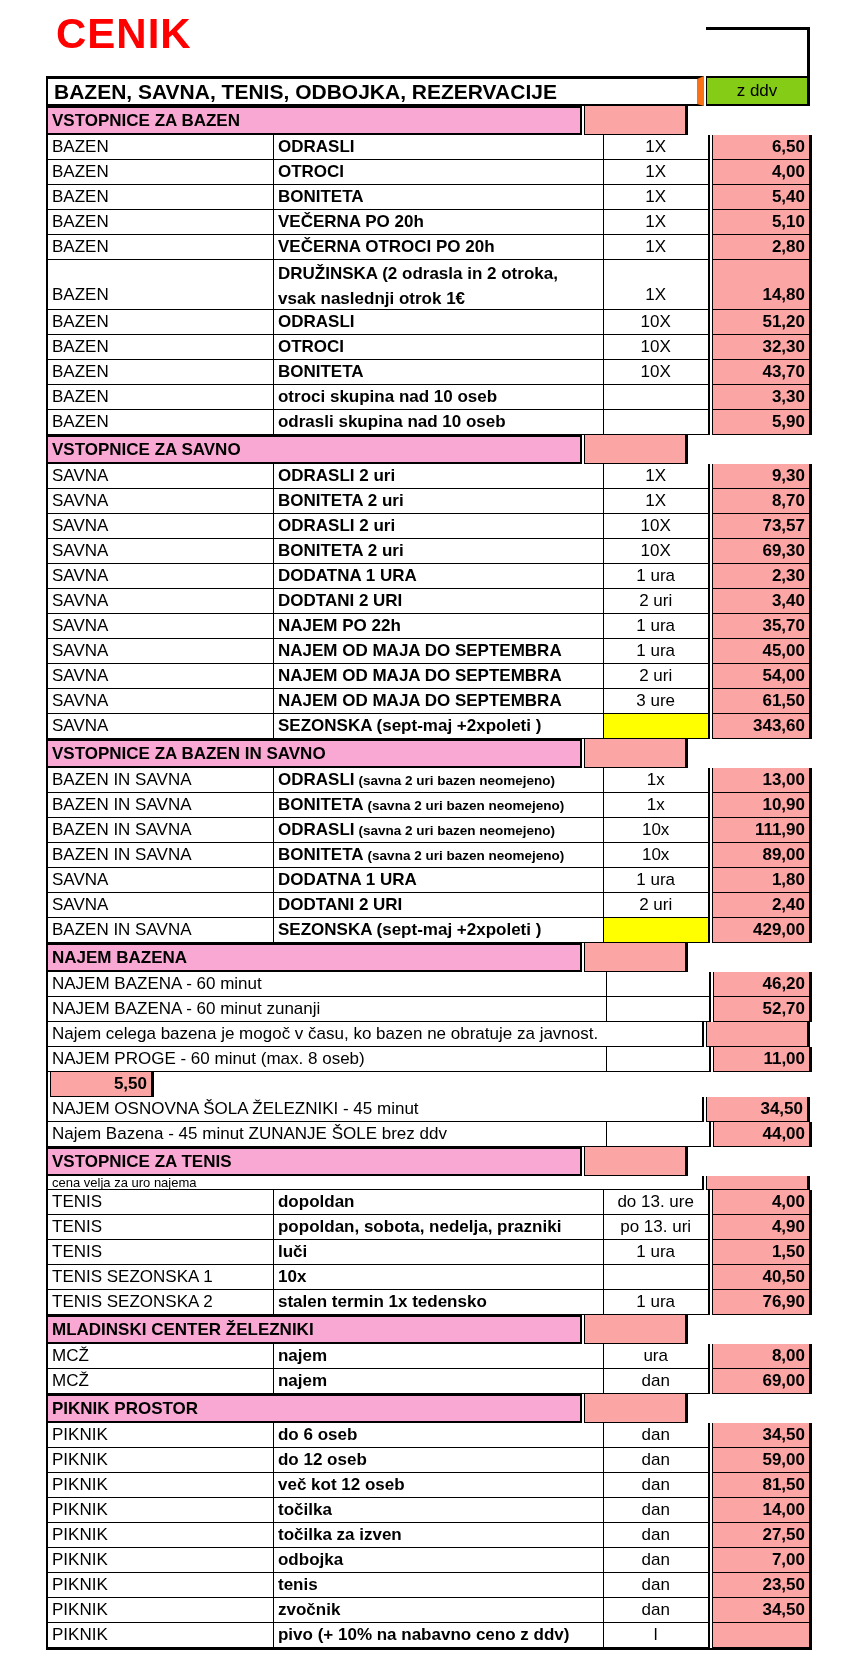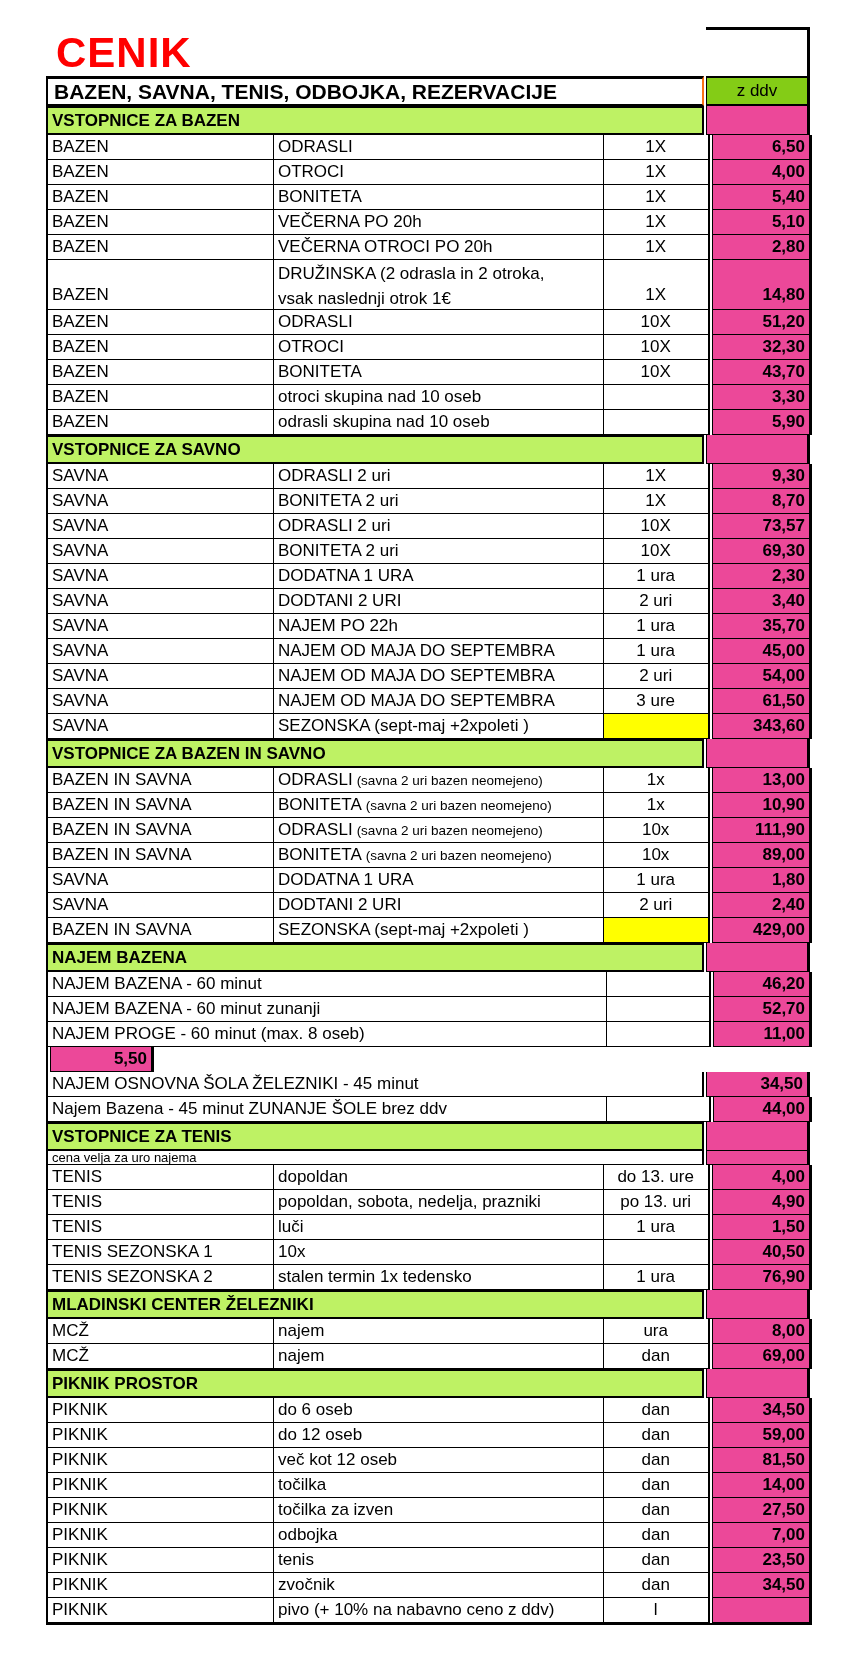--- a/index.html
+++ b/index.html
@@ -4,21 +4,21 @@
 <style>
   * { box-sizing: border-box; margin: 0; padding: 0; }
   html, body { background: #ffffff; }
   body {
     width: 864px; height: 1675px;
     position: relative;
     font-family: "Liberation Sans", sans-serif;
     color: #000;
   }
   .cenik {
-    position: absolute; left: 56px; top: 29px;
+    position: absolute; left: 56px; top: 10px;
     font-size: 42px; font-weight: bold; color: #ff0000;
     letter-spacing: 1px;
   }
   .topbox {
     position: absolute; left: 706px; top: 27px;
     width: 104px; height: 49px;
     border-top: 3px solid #000; border-right: 3px solid #000;
     background: #ffffff;
   }
   .table {
@@ -33,50 +33,50 @@
   .row.tall { height: 50px; }
   .row.small { height: 14px; }
   .cell {
     display: flex; align-items: center;
     border-right: 1px solid #000; border-bottom: 1px solid #000;
     padding: 1px 4px;
     font-size: 17px;
     white-space: nowrap; overflow: hidden;
   }
   .c1   { width: 235px; }
-  .c2   { width: 343px; }
+  .c2   { width: 343px; font-weight: bold; }
   .c12  { width: 592px; }
   .c123 { width: 656px; border-right: 2px solid #000; }
   .qty  { width: 110px; justify-content: center; border-right: 2px solid #000; }
   .qty.yellow { background: #ffff00; }
   .price {
     width: 104px; margin-left: 2px;
     border-left: 1px solid #000; border-right: 3px solid #000;
-    background: #ec4899;
+    background: #fca5a5;
     justify-content: flex-end;
     font-weight: bold;
   }
   .main-title {
     width: 656px;
     font-size: 21px; font-weight: bold;
     border-top: 3px solid #000; border-bottom: 2px solid #000;
-    border-right: 2px solid #f97316;
+    border-right: 7px solid #f97316;
     padding-left: 6px;
   }
   .price-head {
     width: 104px; margin-left: 2px;
     background: #84cc16;
     justify-content: center;
     border-top: 2px solid #000; border-bottom: 2px solid #000;
     border-left: 1px solid #000; border-right: 3px solid #000;
     font-size: 17px;
   }
   .hcell {
-    width: 656px;
-    background: #bef264;
+    width: 534px;
+    background: #f9a8d4;
     font-weight: bold;
     border-top: 2px solid #000; border-bottom: 2px solid #000;
     border-right: 2px solid #000;
   }
   .note { font-size: 13.5px; margin-left: 4px; }
   .row.small .cell { font-size: 13px; }
   .tall .c1, .tall .qty, .tall .price { align-items: flex-end; padding-bottom: 4px; }
   .tall .c2 { align-items: flex-start; white-space: normal; line-height: 25px; padding-top: 1px; }
 </style>
 </head>
@@ -286,20 +286,24 @@
         <div class="cell c12">NAJEM BAZENA  - 60 minut</div>
         <div class="cell qty"></div>
         <div class="cell price">46,20</div>
       </div>
       <div class="row">
         <div class="cell c12">NAJEM BAZENA  - 60 minut zunanji</div>
         <div class="cell qty"></div>
         <div class="cell price">52,70</div>
       </div>
       <div class="row">
+        <div class="cell c123">Najem celega bazena je mogoč v času, ko bazen ne obratuje za javnost.</div>
+        <div class="cell price"></div>
+      </div>
+      <div class="row">
         <div class="cell c12">NAJEM PROGE  - 60 minut (max. 8 oseb)</div>
         <div class="cell qty"></div>
         <div class="cell price">11,00</div>
       </div>
       <div class="row">
         <div class="cell price">5,50</div>
       </div>
       <div class="row">
         <div class="cell c123">NAJEM OSNOVNA ŠOLA ŽELEZNIKI - 45 minut</div>
         <div class="cell price">34,50</div>

